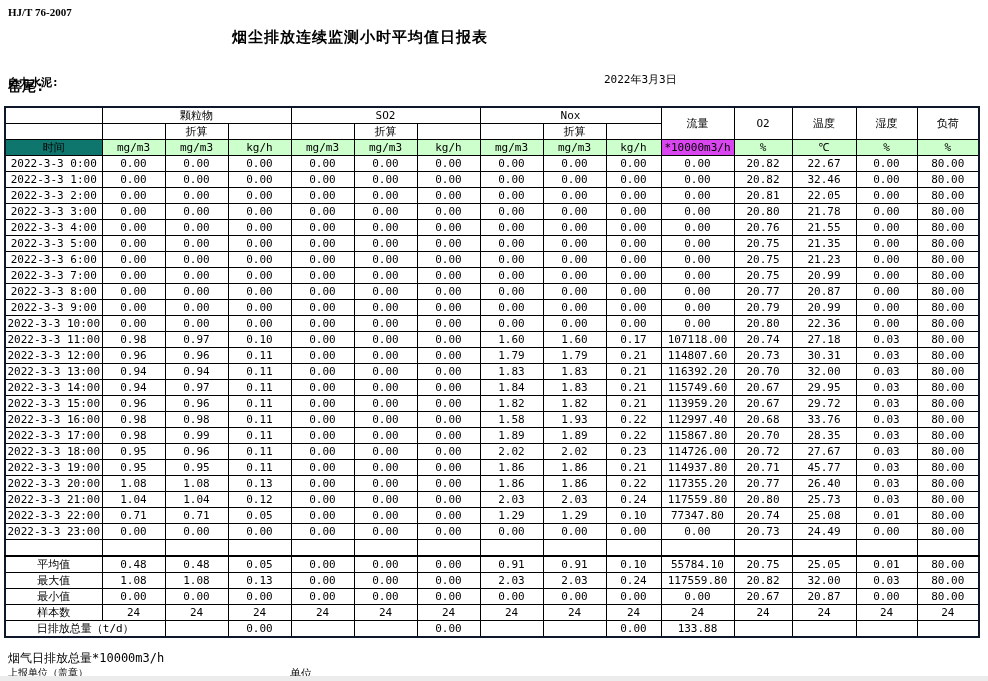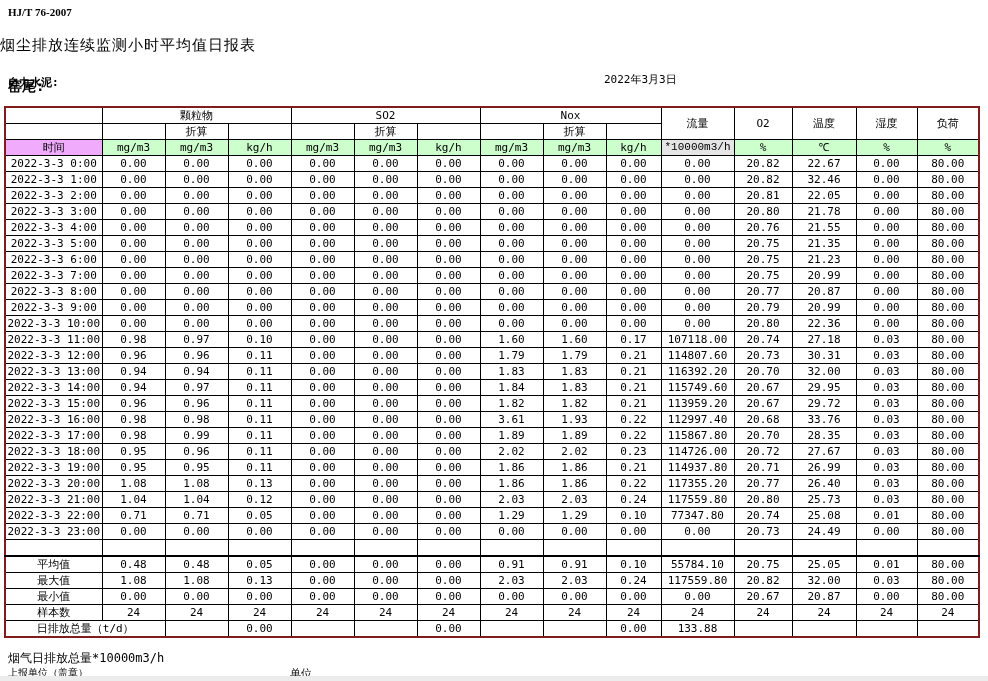--- a/index.html
+++ b/index.html
@@ -2,28 +2,28 @@
 <html><head>
 <meta charset="utf-8">
 <style>
   html,body{margin:0;padding:0;}
   body{
     width:988px;height:681px;overflow:hidden;background:#ffffff;
     font-family:"DejaVu Sans Mono","Liberation Mono",monospace;
     color:#000;position:relative;
   }
   .std-no{position:absolute;left:8px;top:6px;font-size:11px;font-weight:bold;font-family:Liberation Serif, serif;}
-  .title{position:absolute;left:0;top:36px;width:720px;text-align:left;
-         font-size:15px;font-weight:normal;letter-spacing:1px;}
+  .title{position:absolute;left:0;top:28px;width:720px;text-align:center;
+         font-size:15px;font-weight:bold;letter-spacing:1px;}
   .company{position:absolute;left:8px;top:75px;font-size:11px;font-weight:bold;}
   .site{position:absolute;left:8px;top:78px;font-size:14px;font-weight:bold;}
   .date{position:absolute;left:604px;top:72px;font-size:11px;}
   table.report{
     position:absolute;left:4px;top:106px;border-collapse:collapse;
-    border:2px solid #7f1d1d;table-layout:fixed;
+    border:2px solid #0f172a;table-layout:fixed;
   }
   table.report td{
     border:1px solid #000;height:15px;line-height:15px;padding:0;
     text-align:center;font-size:11px;overflow:hidden;white-space:nowrap;
   }
   table.report thead td{font-size:11px;}
   .unit-row td{font-size:11px;}
   td.time-cell{font-size:10.5px;}
   td.label-cell{font-size:11px;}
   tr.sum-first td{border-top:2px solid #000;}
@@ -78,31 +78,31 @@
       <td>折算</td>
       <td></td>
       <td></td>
       <td>折算</td>
       <td></td>
       <td></td>
       <td>折算</td>
       <td></td>
     </tr>
     <tr class="unit-row">
-      <td style="background: #f0abfc;">时间</td>
+      <td style="background: #0f766e;">时间</td>
     <td style="background: rgb(204, 255, 204);">mg/m3</td>
         <td style="background: rgb(204, 255, 204);">mg/m3</td>
         <td style="background: rgb(204, 255, 204);">kg/h</td>
         <td style="background: rgb(204, 255, 204);">mg/m3</td>
         <td style="background: rgb(204, 255, 204);">mg/m3</td>
         <td style="background: rgb(204, 255, 204);">kg/h</td>
         <td style="background: rgb(204, 255, 204);">mg/m3</td>
         <td style="background: rgb(204, 255, 204);">mg/m3</td>
         <td style="background: rgb(204, 255, 204);">kg/h</td>
-        <td style="background: #e5e5e5; font-family: Liberation Mono, monospace;">*10000m3/h</td>
+        <td style="background: #d946ef;">*10000m3/h</td>
         <td style="background: rgb(204, 255, 204);">%</td>
         <td style="background: rgb(204, 255, 204);">℃</td>
         <td style="background: rgb(204, 255, 204);">%</td>
         <td style="background: rgb(204, 255, 204);">%</td>
       </tr>
   </thead>
   <tbody>
       <tr>
         <td class="time-cell">2022-3-3 0:00</td>
         <td>0.00</td>
@@ -376,21 +376,21 @@
         <td>80.00</td>
       </tr>
       <tr>
         <td class="time-cell">2022-3-3 16:00</td>
         <td>0.98</td>
         <td>0.98</td>
         <td>0.11</td>
         <td>0.00</td>
         <td>0.00</td>
         <td>0.00</td>
-        <td>3.61</td>
+        <td>1.58</td>
         <td>1.93</td>
         <td>0.22</td>
         <td>112997.40</td>
         <td>20.68</td>
         <td>33.76</td>
         <td>0.03</td>
         <td>80.00</td>
       </tr>
       <tr>
         <td class="time-cell">2022-3-3 17:00</td>
@@ -432,21 +432,21 @@
         <td>0.95</td>
         <td>0.11</td>
         <td>0.00</td>
         <td>0.00</td>
         <td>0.00</td>
         <td>1.86</td>
         <td>1.86</td>
         <td>0.21</td>
         <td>114937.80</td>
         <td>20.71</td>
-        <td>26.99</td>
+        <td>45.77</td>
         <td>0.03</td>
         <td>80.00</td>
       </tr>
       <tr>
         <td class="time-cell">2022-3-3 20:00</td>
         <td>1.08</td>
         <td>1.08</td>
         <td>0.13</td>
         <td>0.00</td>
         <td>0.00</td>

